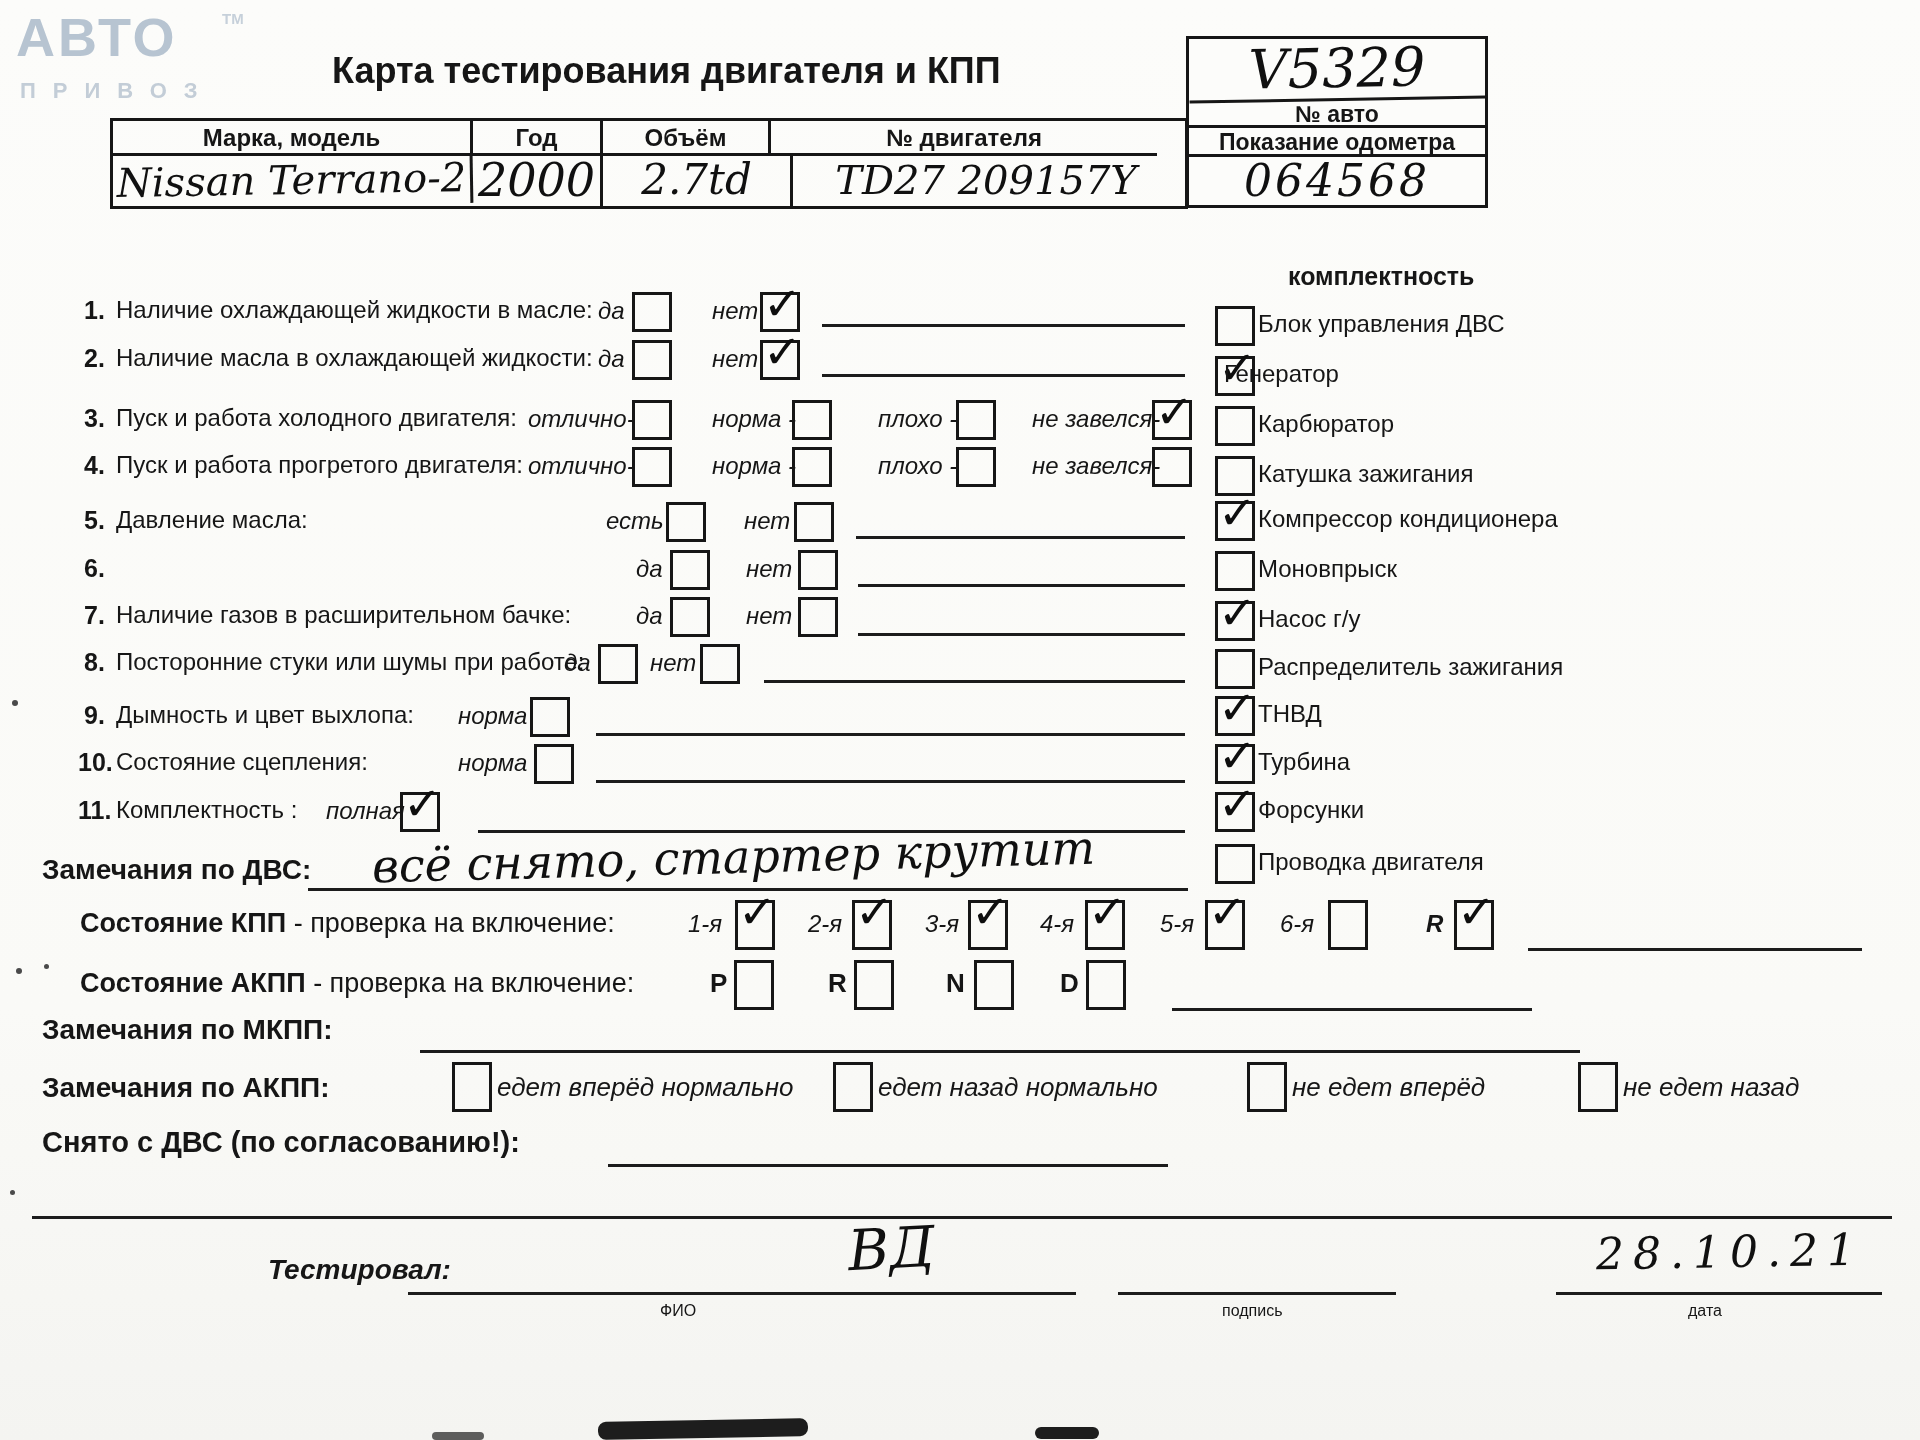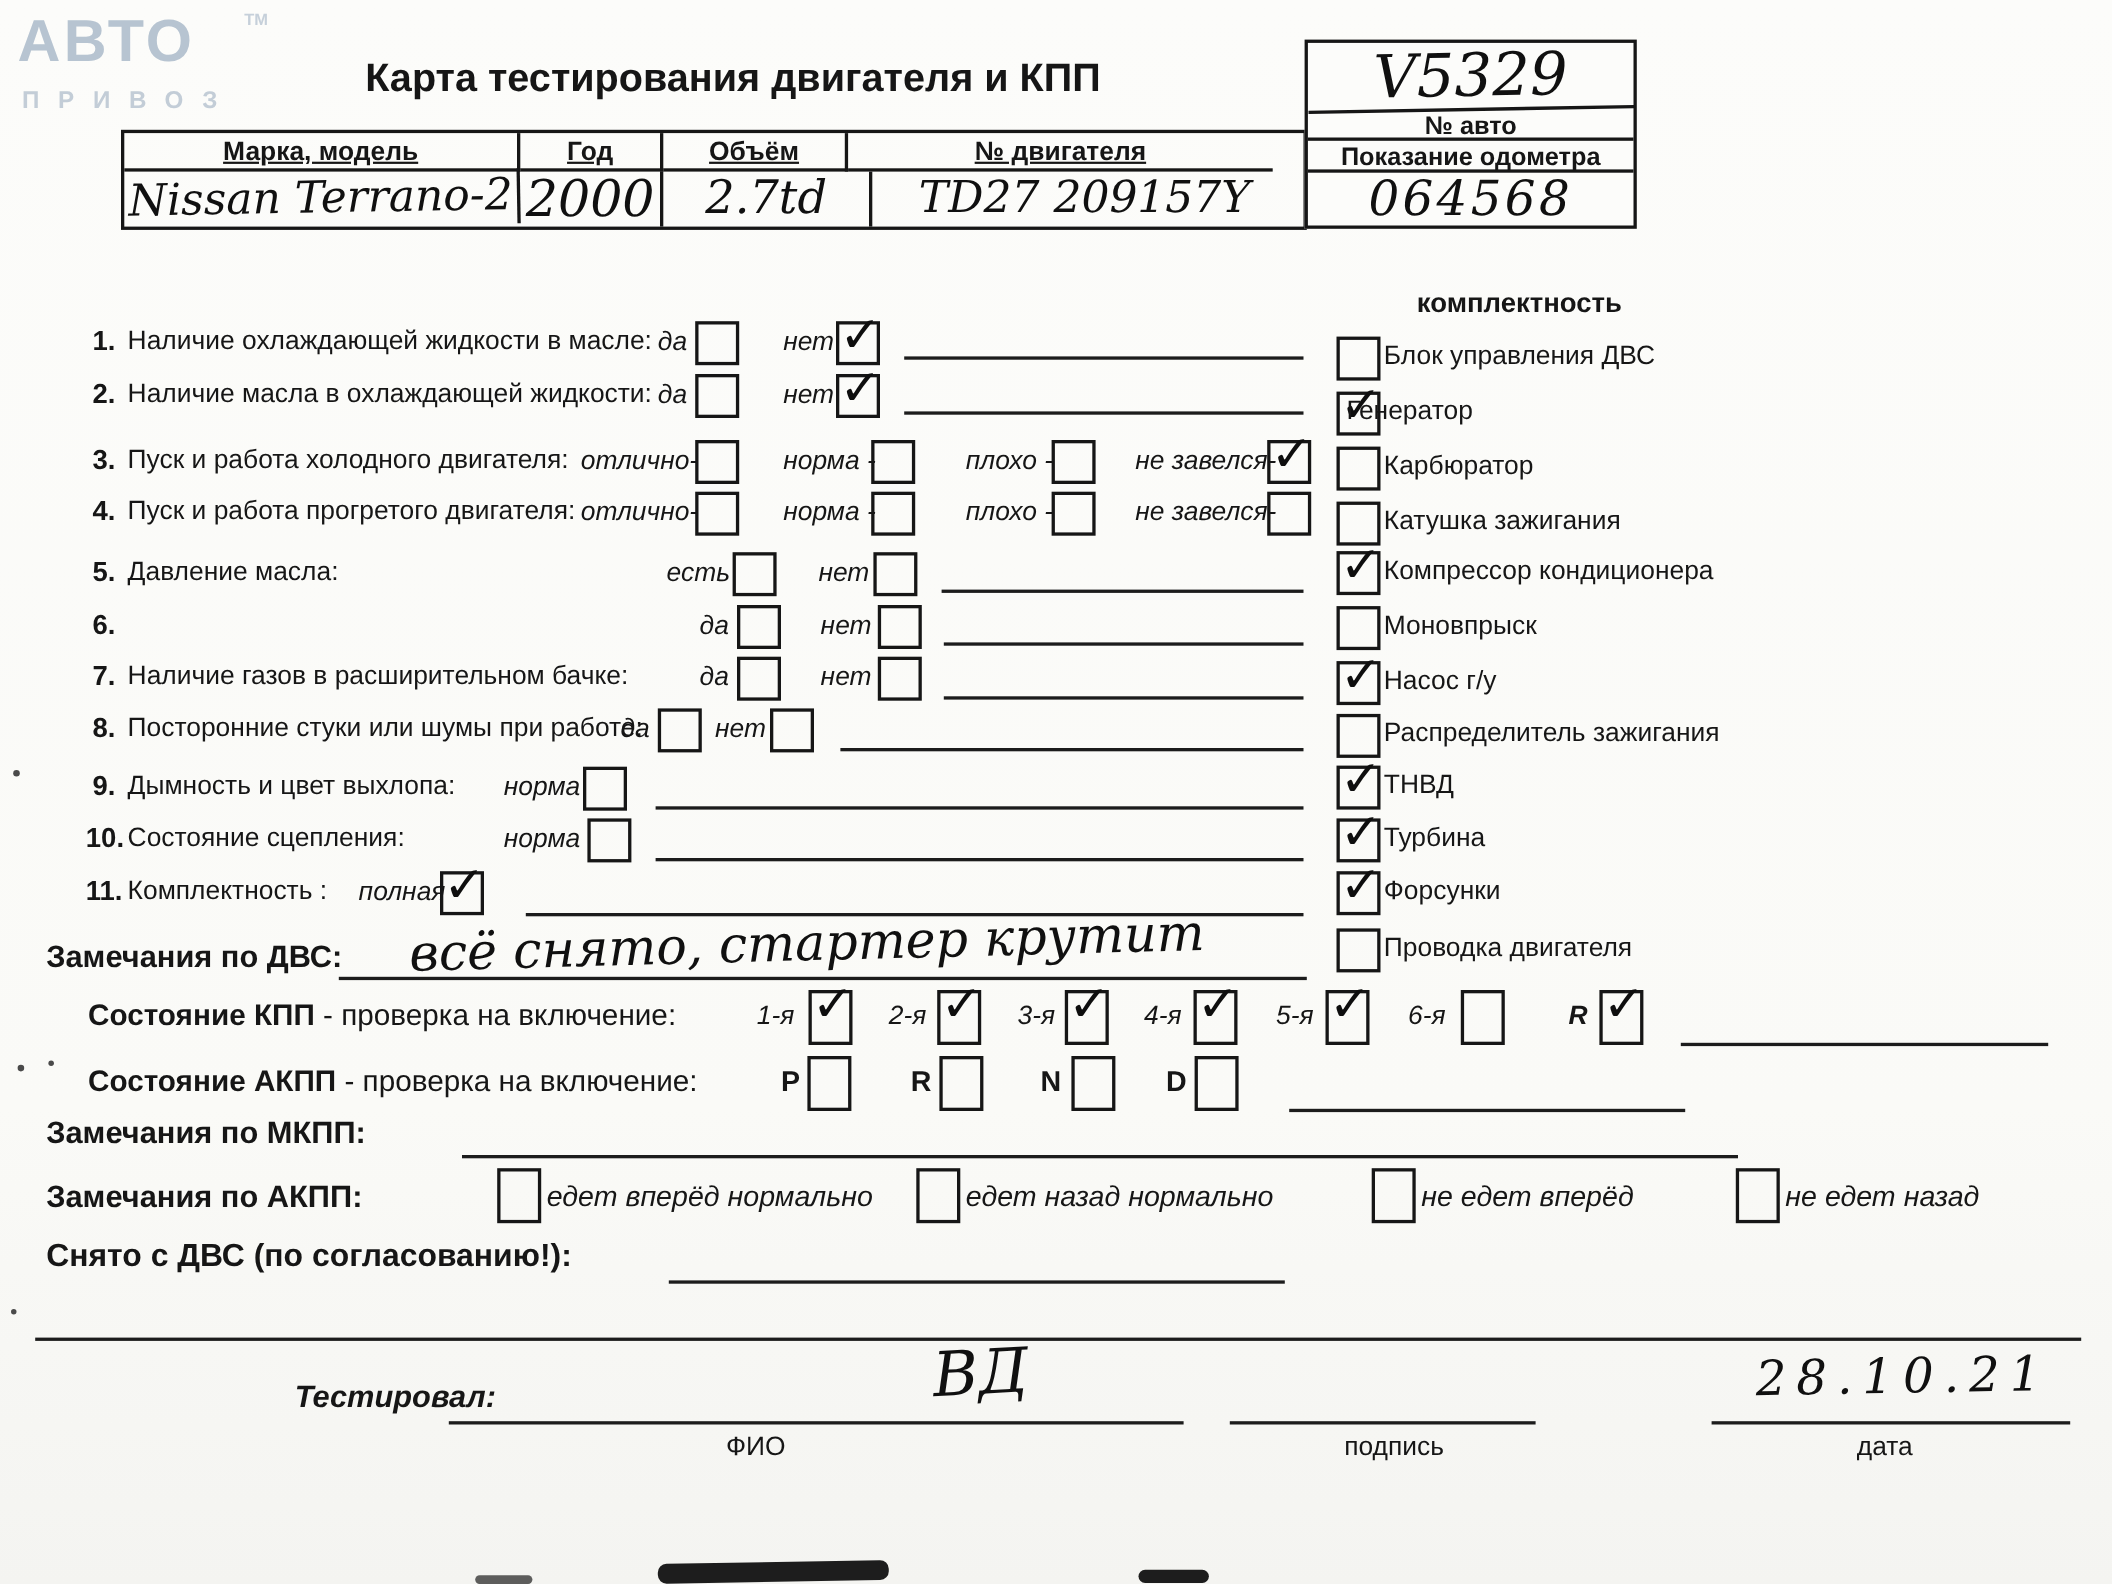--- a/index.html
+++ b/index.html
@@ -12,21 +12,21 @@
   .logo-brand{position:absolute;left:16px;top:6px;font-size:54px;font-weight:700;letter-spacing:3px;color:#b7c4d1;}
   .logo-tm{position:absolute;left:222px;top:10px;font-size:15px;font-weight:700;color:#c6d0da;}
   .logo-sub{position:absolute;left:20px;top:78px;font-size:22px;font-weight:700;letter-spacing:17px;color:#c3cdd7;}
   
   .title{position:absolute;left:332px;top:50px;font-size:36px;font-weight:700;}
   
   .vtable{position:absolute;left:110px;top:118px;width:1072px;border:3px solid #161616;}
   .vrow{display:flex;}
   .vcell{box-sizing:border-box;border-right:3px solid #161616;text-align:center;}
   .vcell:last-child{border-right:none;}
-  .vhead .vcell{height:35px;border-bottom:3px solid #161616;font-size:24px;font-weight:700;line-height:34px;text-decoration:underline;}
+  .vhead .vcell{height:35px;border-bottom:3px solid #161616;font-size:24px;font-weight:700;line-height:34px;}
   .vvals .vcell{height:50px;}
   
   .idbox{position:absolute;left:1186px;top:36px;width:296px;border:3px solid #161616;background:#fcfcfa;}
   .idcell{box-sizing:border-box;border-bottom:3px solid #161616;text-align:center;}
   .idcell:last-child{border-bottom:none;}
   
   .hw{font-family:"DejaVu Serif",serif;font-style:italic;font-weight:400;color:#101010;}
   
   .row{position:absolute;left:0;width:1920px;height:46px;}
   .nm{position:absolute;top:4px;font-size:25px;font-weight:700;}
@@ -35,21 +35,21 @@
   .gl{position:absolute;top:10px;font-size:26px;font-weight:700;}
   .cb{position:absolute;top:0;width:34px;height:34px;border:3px solid #161616;}
   .cb.tall{width:34px;height:44px;}
   .mk{position:absolute;left:0px;top:-14px;font-size:46px;font-weight:700;line-height:1;font-style:normal;
       font-family:"DejaVu Sans",sans-serif;color:#0e0e0e;}
   .ln{position:absolute;height:3px;background:#1c1c1c;}
   .sect{position:absolute;top:8px;font-size:27px;}
   .smudge{position:absolute;background:#1d1d1d;border-radius:8px;}
   .speck{position:absolute;background:#4a4a4a;border-radius:50%;}
   .comp-title{position:absolute;left:1288px;top:262px;font-size:25px;font-weight:700;}
-  .flabel{position:absolute;font-size:24px;}
+  .flabel{position:absolute;font-size:16px;}
 </style>
 </head>
 <body>
 
 <div class="page">
 
   <div class="logo-brand">АВТО</div>
   <div class="logo-tm">TM</div>
   <div class="logo-sub">ПРИВОЗ</div>
 

